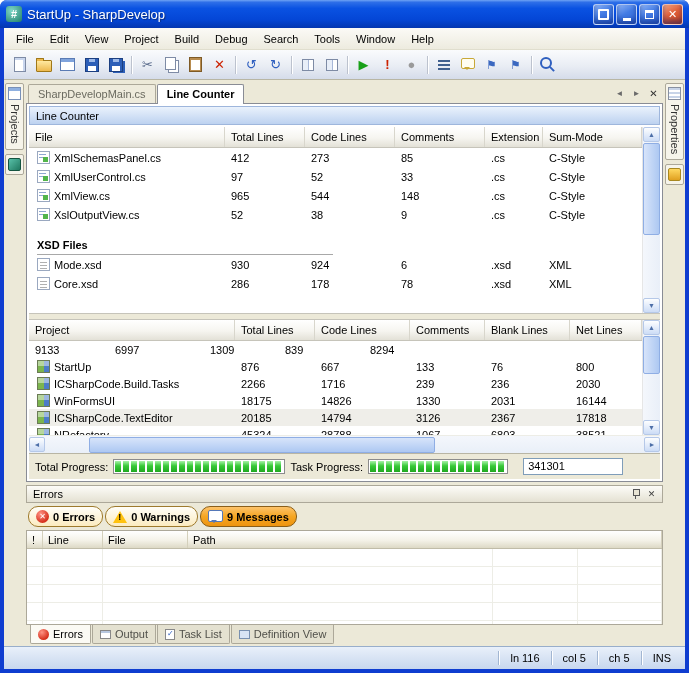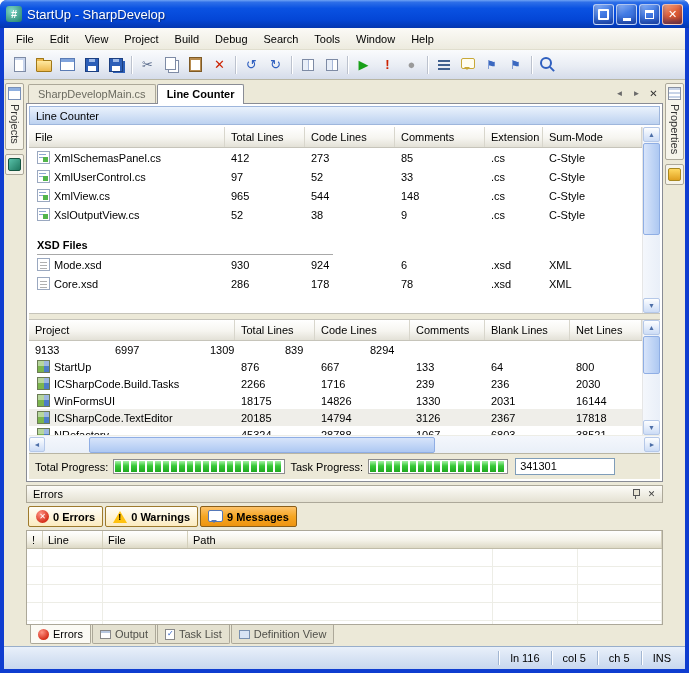--- a/index.html
+++ b/index.html
@@ -94,30 +94,30 @@
 .hscroll{height:17px;flex:none;display:flex;background:linear-gradient(#F4F7FC,#E9EFF8);border-top:1px solid #EDEDE6}
 .hbtn{width:16px;height:15px;margin-top:1px}
 .htrack{flex:1;position:relative}
 .hthumb{position:absolute;top:1px;bottom:0;left:44px;width:346px;box-sizing:border-box;border:1px solid #8FAEE4;border-radius:2px;background:linear-gradient(#D7E4FA,#ADC8F2)}
 
 .progress{height:25px;flex:none;background:#ECE9D8;border-top:1px solid #B8B5A4;display:flex;align-items:center;padding:0 6px;gap:5px}
 .plabel{white-space:nowrap}
 .pbar{height:15px;box-sizing:border-box;border:1px solid #8C8C8C;background:#fff;padding:1px;flex:none}
 .pb1{width:172px}.pb2{width:140px}
 .pfill{height:100%;background-image:repeating-linear-gradient(90deg,transparent 0 6px,#fff 6px 8px),linear-gradient(#A8F2A8,#38C838 45%,#20A820)}
-.pcount{width:100px;height:17px;box-sizing:border-box;background:#fff;border:1px solid #7F9DB9;line-height:15px;padding-left:4px;margin-left:2px}
+.pcount{width:100px;height:17px;box-sizing:border-box;background:#fff;border:1px solid #7F9DB9;line-height:15px;padding-left:4px;margin-left:10px}
 
 .errpanel{height:140px;flex:none;margin-top:3px;background:#ECE9D8;display:flex;flex-direction:column}
 .ehead{height:18px;flex:none;display:flex;align-items:center;background:linear-gradient(#FDFCF8,#E4E1D2);border:1px solid #ACA899;box-sizing:border-box;padding:0 3px 0 6px}
 .etitle{flex:1}
 .hdrbtn{width:15px;height:14px;display:flex;align-items:center;justify-content:center;color:#444;font-size:9px}
 .pinshape{width:5px;height:5px;border:1px solid #555;background:#E8E4D4;position:relative;margin-bottom:4px}
 .pinshape::after{content:"";position:absolute;left:1px;top:5px;width:1px;height:4px;background:#555}
 .ebtns{height:27px;flex:none;display:flex;align-items:center;padding:0 2px;gap:2px}
-.ebtn{height:21px;box-sizing:border-box;display:flex;align-items:center;gap:4px;padding:0 7px;border:1px solid #9E7A2C;border-radius:2px;background:linear-gradient(#FFFEF8,#FBEBC0);font-weight:bold}
+.ebtn{height:21px;box-sizing:border-box;display:flex;align-items:center;gap:4px;padding:0 7px;border:1px solid #9E7A2C;border-radius:10px;background:linear-gradient(#FFFEF8,#FBEBC0);font-weight:bold}
 .ebtn.selected{background:linear-gradient(#FDC36A,#F5A623 50%,#EE9410);border-color:#8A5E18}
 .bic-err{width:13px;height:13px;flex:none;border-radius:50%;background:radial-gradient(circle at 35% 30%,#FF9384,#D6301C 70%);position:relative}
 .bic-err::after{content:"\2715";position:absolute;inset:0;display:flex;align-items:center;justify-content:center;color:#fff;font-size:8px;font-weight:bold}
 .bic-warn{width:0;height:0;flex:none;border-left:7px solid transparent;border-right:7px solid transparent;border-bottom:12px solid #FFC20E;position:relative}
 .bic-warn::after{content:"!";position:absolute;left:-2px;top:1px;font-size:9px;font-weight:bold;color:#000}
 .bic-msg{width:13px;height:10px;flex:none;background:#fff;border:1px solid #5578B8;border-radius:2px;position:relative;margin-bottom:2px}
 .bic-msg::after{content:"";position:absolute;left:2px;bottom:-5px;border:3px solid transparent;border-top-color:#5578B8}
 .egrid{flex:1;min-height:0;display:flex;flex-direction:column;border:1px solid #ACA899;background:#fff}
 .eghead{height:17px;flex:none;display:flex;background:linear-gradient(#FFFFFF,#F4F2E8 55%,#DDD9C6);border-bottom:1px solid #C0BCA8}
 .egc{padding-left:5px;border-right:1px solid #D4D0BC;display:flex;align-items:center;overflow:hidden;white-space:nowrap;box-sizing:border-box}
@@ -389,21 +389,21 @@
               <span class="cell p5">8294</span>
             </div>
             <div class="trow">
               <span class="cell p0">
                   <i class="pic"></i>
                   <span>StartUp</span>
                 </span>
               <span class="cell p1">876</span>
               <span class="cell p2">667</span>
               <span class="cell p3">133</span>
-              <span class="cell p4">64</span>
+              <span class="cell p4">76</span>
               <span class="cell p5">800</span>
             </div>
             <div class="trow">
               <span class="cell p0">
                   <i class="pic"></i>
                   <span>ICSharpCode.Build.Tasks</span>
                 </span>
               <span class="cell p1">2266</span>
               <span class="cell p2">1716</span>
               <span class="cell p3">239</span>

